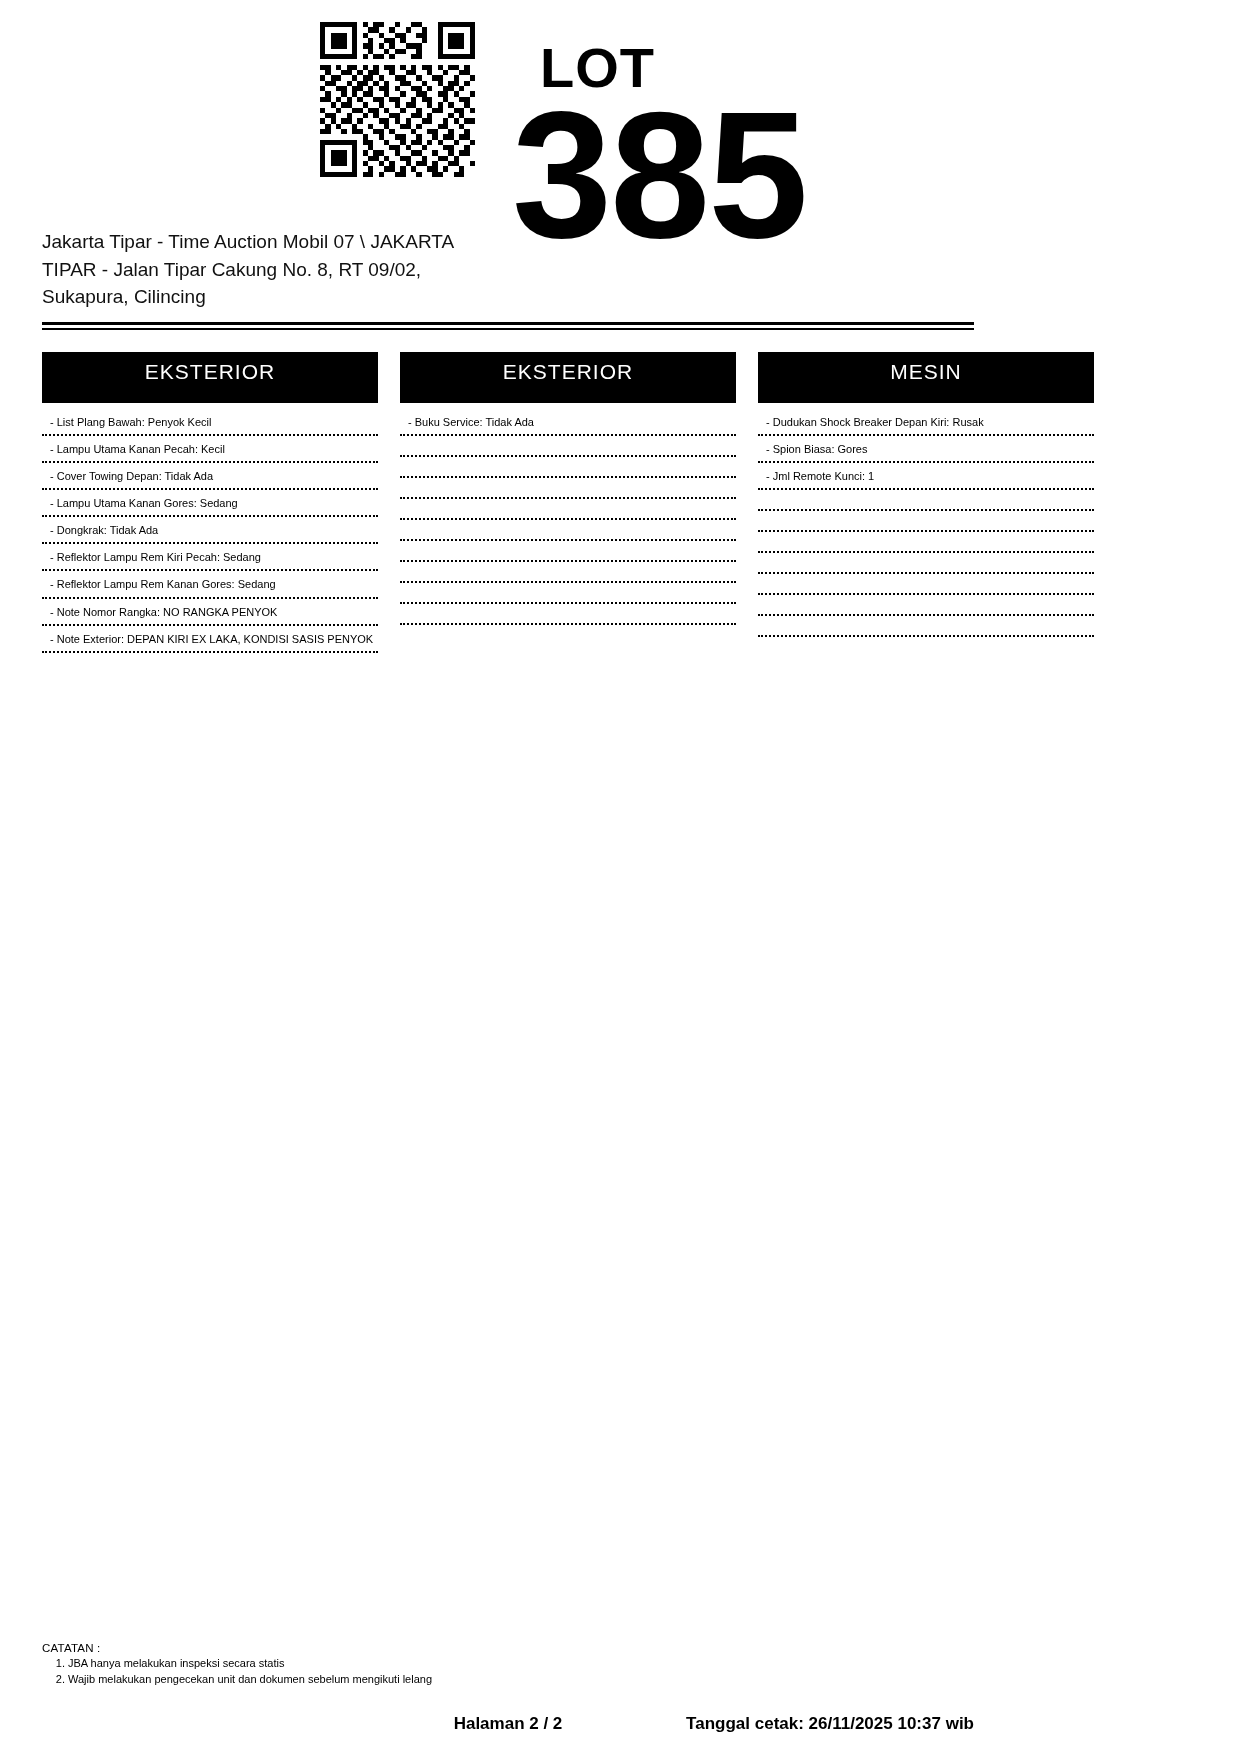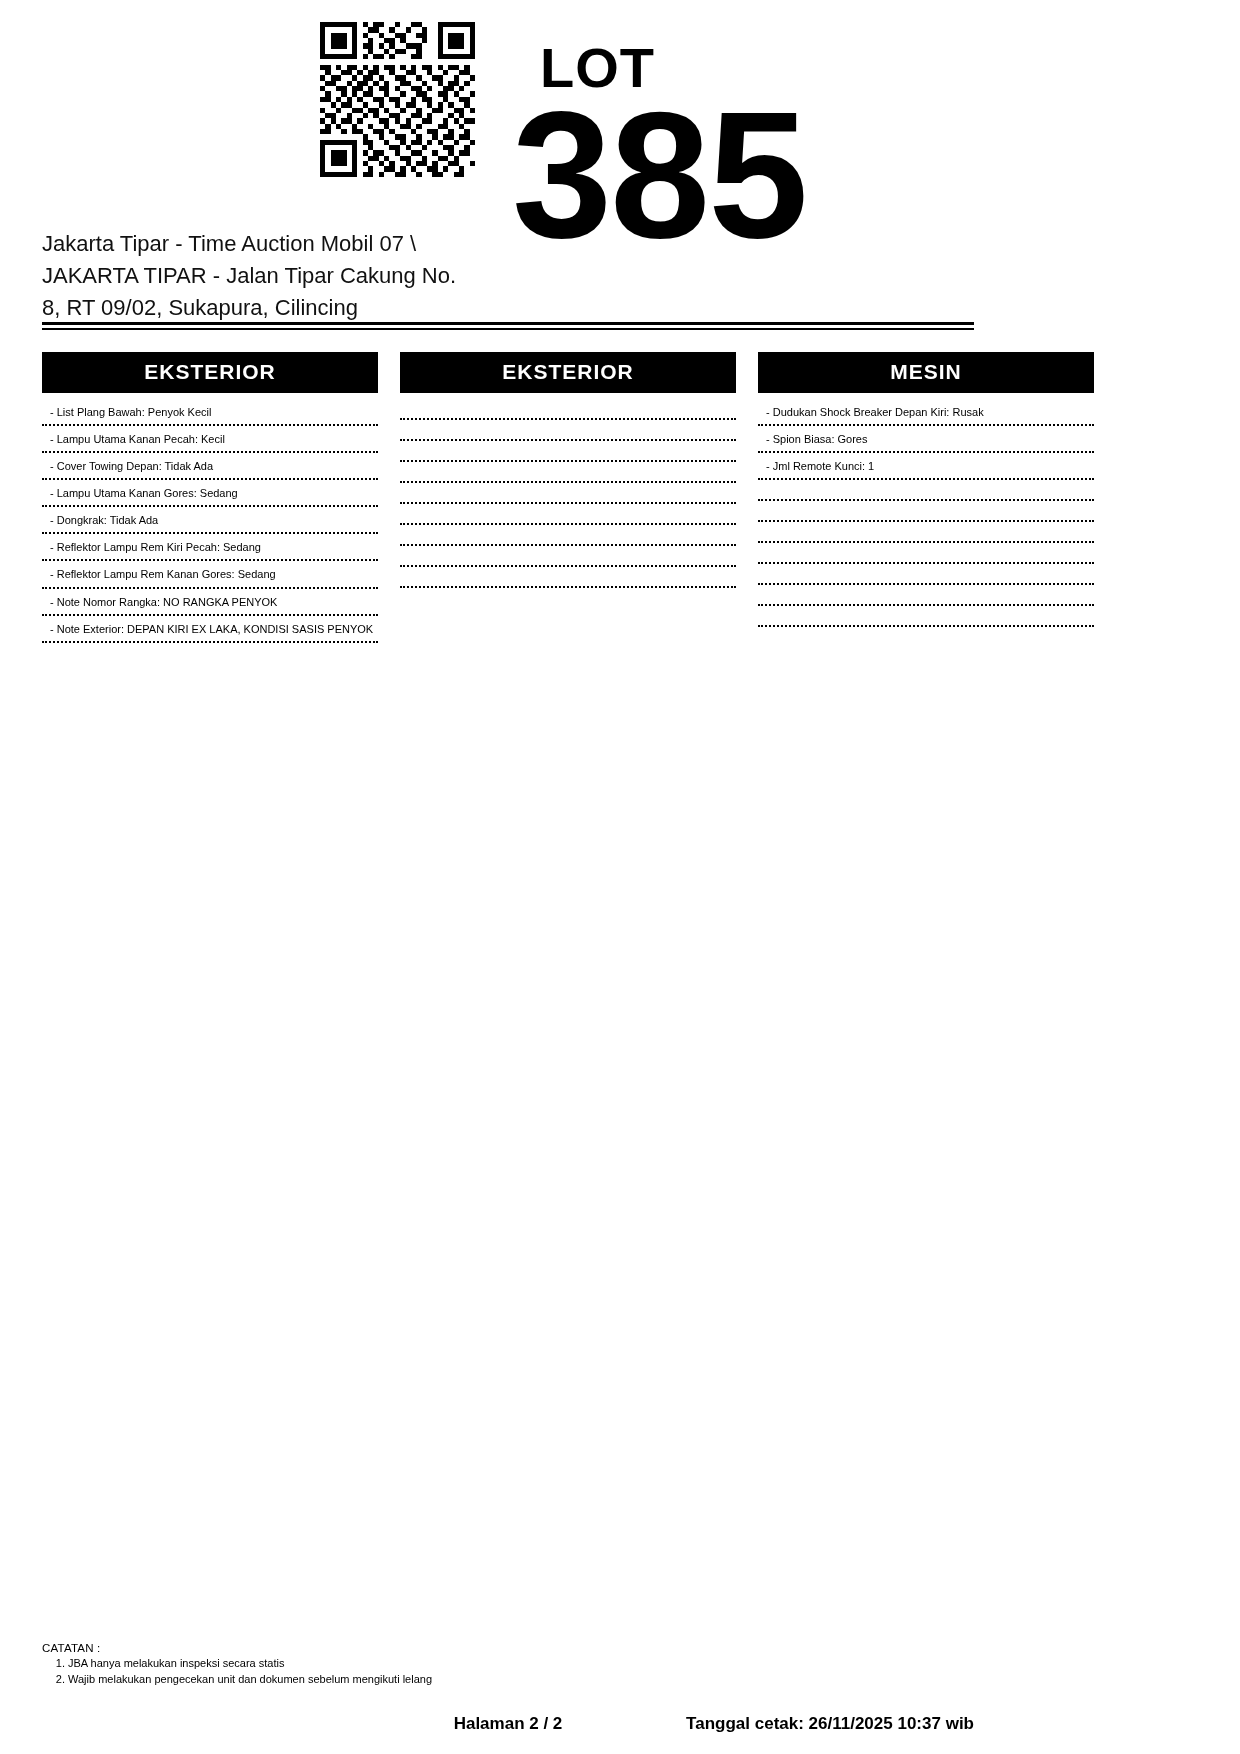--- a/index.html
+++ b/index.html
@@ -57,21 +57,21 @@
     line-height: 0.94;
     letter-spacing: -2px;
     margin-top: -6px;
   }
 
   .auction-info {
     position: absolute;
     left: 0px;
     top: 228px;
     width: 430px;
-    font-size: 22px;
+    font-size: 19px;
     line-height: 1.45;
     color: #111;
   }
 
   .rule-double {
     position: absolute;
     left: 0;
     right: 0;
     top: 322px;
     border-top: 3px solid #000;
@@ -87,23 +87,23 @@
   }
   .col {
     width: 336px;
     flex: 0 0 336px;
   }
   .col-title {
     background: #000;
     color: #fff;
     text-align: center;
     font-size: 21px;
-    font-weight: bold;
+    font-weight: normal;
     letter-spacing: 1px;
-    padding: 8px 0 9px;
+    padding: 8px 0 19px;
   }
   .items {
     margin-top: 6px;
   }
   .item {
     font-size: 11px;
     line-height: 1.28;
     padding: 6px 2px 5px 8px;
     border-bottom: 2px dotted #000;
     min-height: 22px;
@@ -418,20 +418,21 @@
         <div class="item">- Reflektor Lampu Rem Kiri Pecah: Sedang</div>
         <div class="item">- Reflektor Lampu Rem Kanan Gores: Sedang</div>
         <div class="item">- Note Nomor Rangka: NO RANGKA PENYOK</div>
         <div class="item">- Note Exterior: DEPAN KIRI EX LAKA, KONDISI SASIS PENYOK</div>
       </div>
     </div>
 
     <div class="col">
       <div class="col-title">EKSTERIOR</div>
       <div class="items">
+        <div class="item">- Buku Service: Tidak Ada</div>
         <div class="item empty"></div>
         <div class="item empty"></div>
         <div class="item empty"></div>
         <div class="item empty"></div>
         <div class="item empty"></div>
         <div class="item empty"></div>
         <div class="item empty"></div>
         <div class="item empty"></div>
         <div class="item empty"></div>
       </div>

